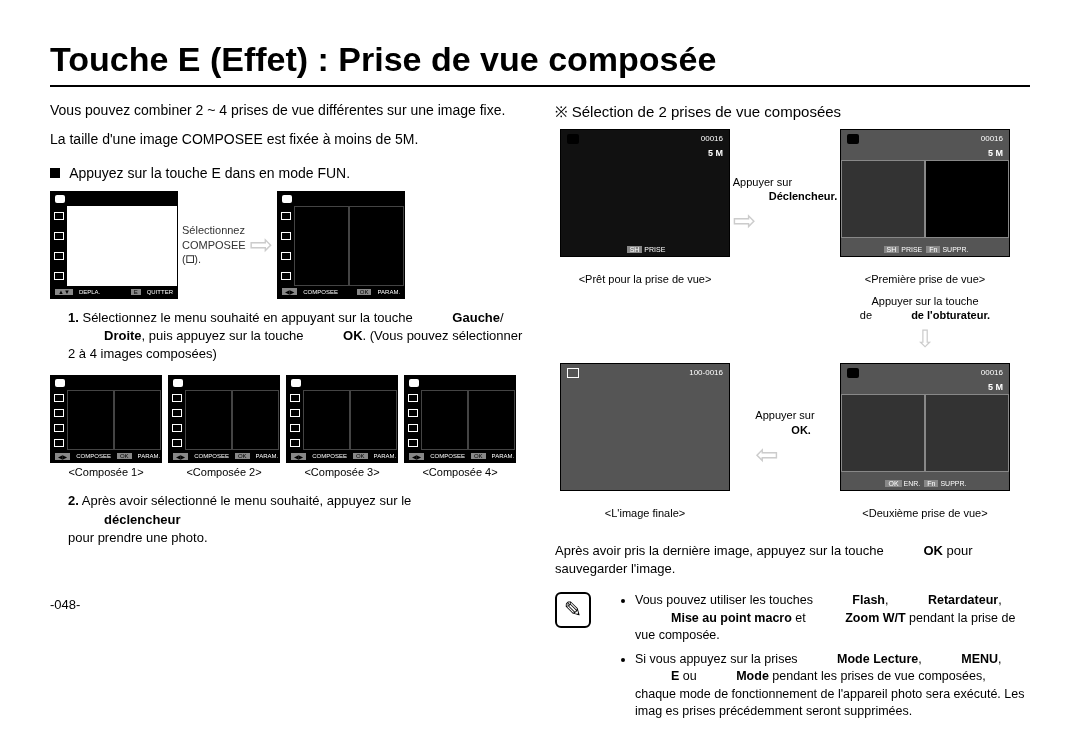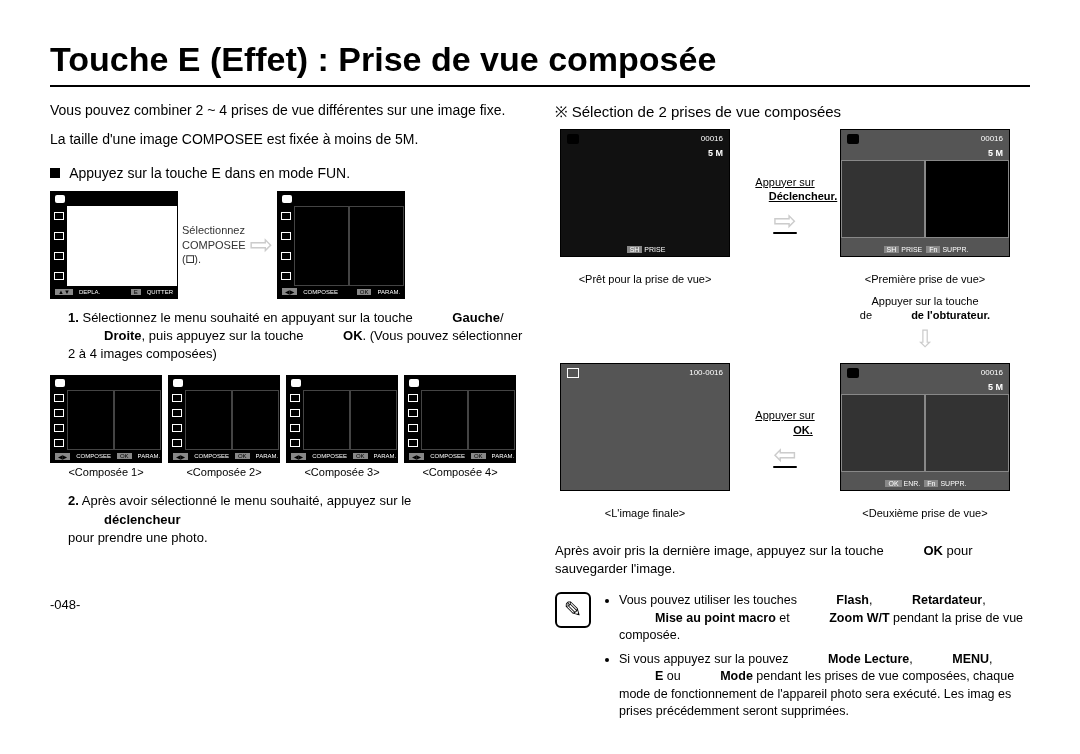--- a/index.html
+++ b/index.html
@@ -38,28 +38,28 @@
   .rhead .x { font-family: serif; }
   .grid2 { display:grid; grid-template-columns: 180px 100px 180px; grid-template-rows: auto auto auto auto; align-items:center; justify-items:center; row-gap:9px; }
   .rscreen { width:170px; height:128px; background:#555; border:1px solid #000; position:relative; color:#fff; font-size:7px; }
   .rscreen.dark { background:#111; }
   .rs-top { position:absolute; top:4px; right:6px; font-size:8px; }
   .rs-cam { position:absolute; top:4px; left:6px; width:12px; height:10px; background:#000; border-radius:2px; }
   .rs-5m { position:absolute; top:18px; right:6px; font-size:9px; font-weight:bold; }
   .rs-bot { position:absolute; bottom:3px; left:0; right:0; font-size:7px; text-align:center; }
   .rs-bot .tg { background:#888; padding:0 3px; margin:0 2px; }
   .cap { font-size:11px; text-align:center; margin-top:16px; }
-  .mid-label { font-size:11px; text-align:center; line-height:1.3;text-decoration:underline; }
+  .mid-label { font-size:11px; line-height:1.3; }
   .vert-arrow-down { font-size:24px; color:#ccc; }
   .horiz-arrow { font-size:28px; color:#ccc; }
   .after-text { font-size:13px; line-height:1.4; margin-top:14px; }
   .note-box { display:flex; gap:12px; margin-top:14px; }
   .note-icon { width:36px; height:36px; border:2px solid #000; border-radius:6px; display:flex; align-items:center; justify-content:center; font-size:22px; flex-shrink:0; }
   .note-list { font-size:12.5px; line-height:1.4; }
-  .note-list li { list-style: disc; margin-left:16px; margin-bottom:6px; }
+  .note-list li { list-style: disc; margin-left:32px; margin-bottom:6px; }
   b { font-weight:bold;padding-left:36px; }
   .rs-split { position:absolute; left:0; right:0; top:30px; bottom:18px; display:flex; }
   .rs-split .half { flex:1; border:1px solid #888; background:#333; }
   .rs-split .half.dark { background:#000; }
   .down-label { grid-column: 3; text-align:center; font-size:11px; line-height:1.3; }
   .left-arrow-cell { font-size:28px; color:#ccc; }
 </style>
 </head>
 <body>
 
@@ -319,19 +319,19 @@
         <span>Après avoir pris la dernière image, appuyez sur la touche </span><b>OK</b><span> pour sauvegarder l'image.</span>
       </div>
 
       <div class="note-box">
         <div class="note-icon">✎</div>
         <ul class="note-list">
           <li>
             <span>Vous pouvez utiliser les touches </span><b>Flash</b><span>, </span><b>Retardateur</b><span>, </span><b>Mise au point macro</b><span> et </span><b>Zoom W/T</b><span> pendant la prise de vue composée.</span>
           </li>
           <li>
-            <span>Si vous appuyez sur la pouvez </span><b>Mode Lecture</b><span>, </span><b>MENU</b><span>, </span><b>E</b><span> ou </span><b>Mode</b><span> pendant les prises de vue composées, chaque mode de fonctionnement de l'appareil photo sera exécuté. Les imag es prises précédemment seront supprimées.</span>
+            <span>Si vous appuyez sur la prises </span><b>Mode Lecture</b><span>, </span><b>MENU</b><span>, </span><b>E</b><span> ou </span><b>Mode</b><span> pendant les prises de vue composées, chaque mode de fonctionnement de l'appareil photo sera exécuté. Les imag es prises précédemment seront supprimées.</span>
           </li>
         </ul>
       </div>
     </div>
   </div>
 </div>
 
 </body></html>

